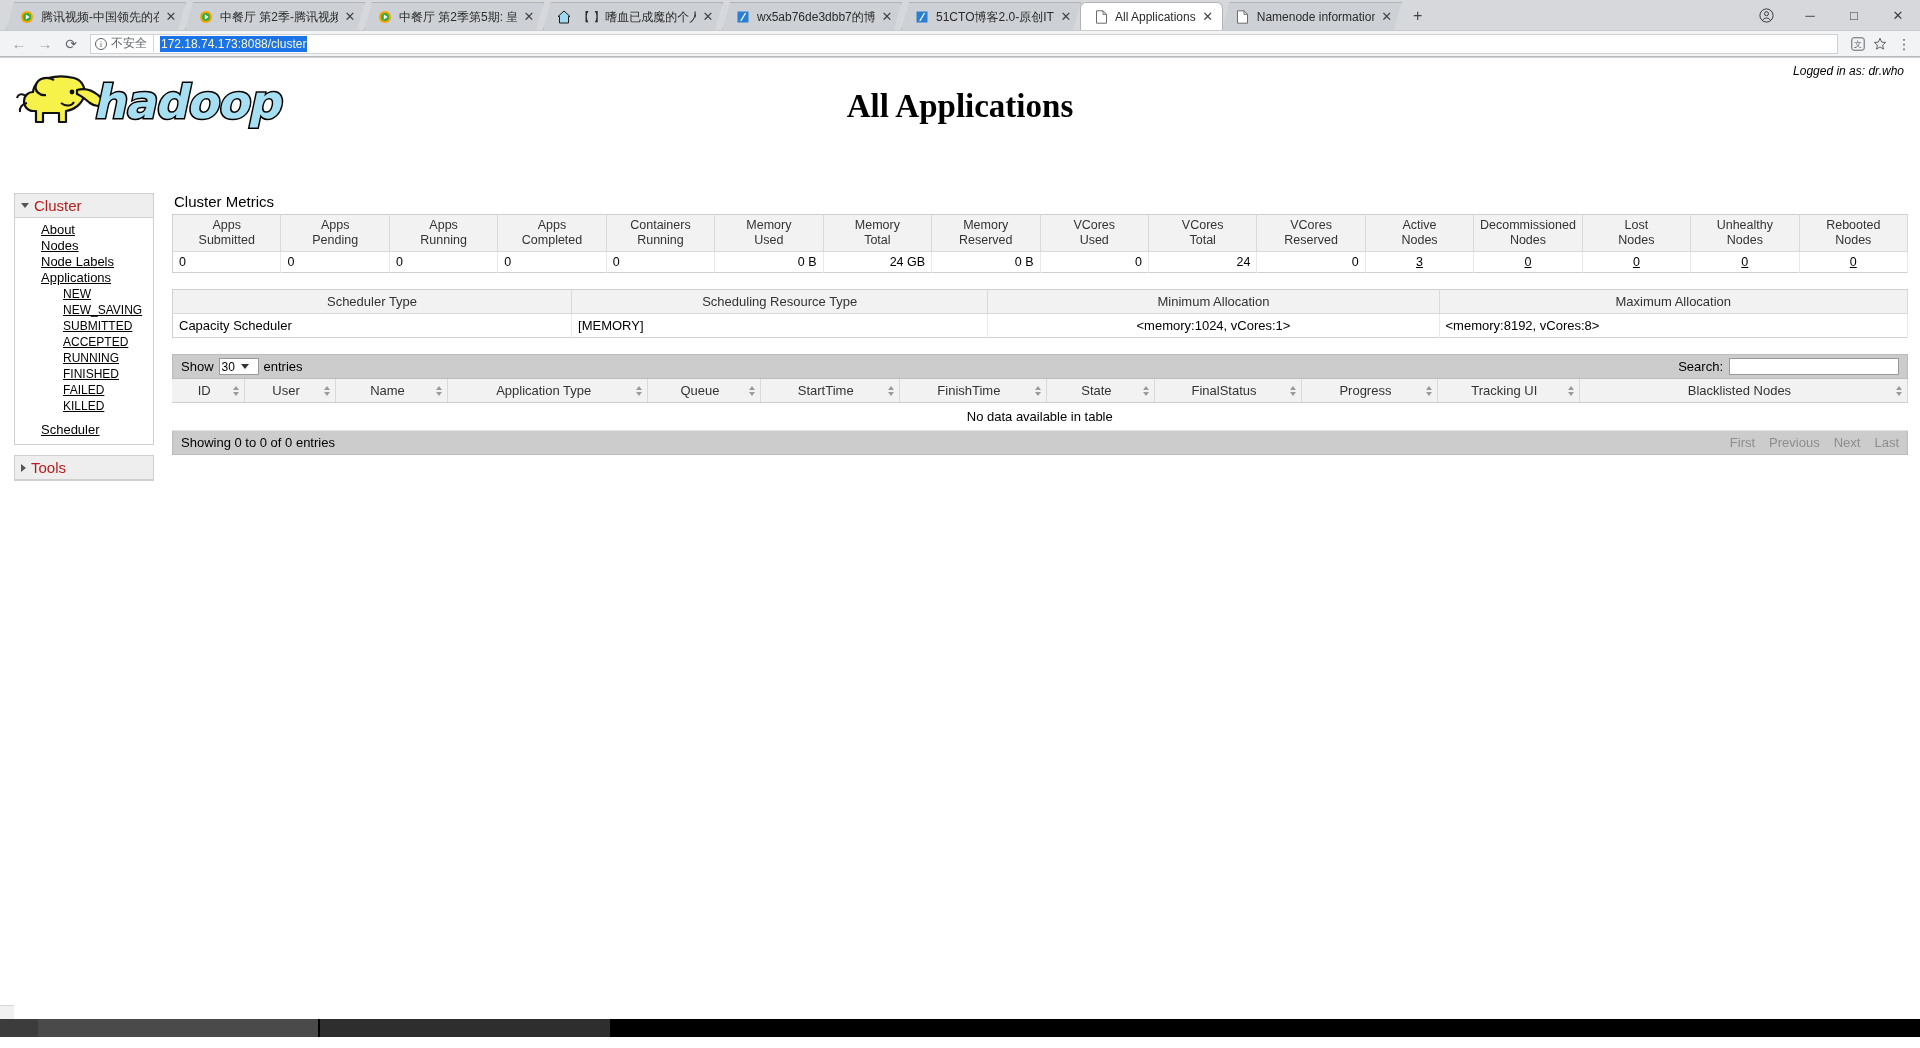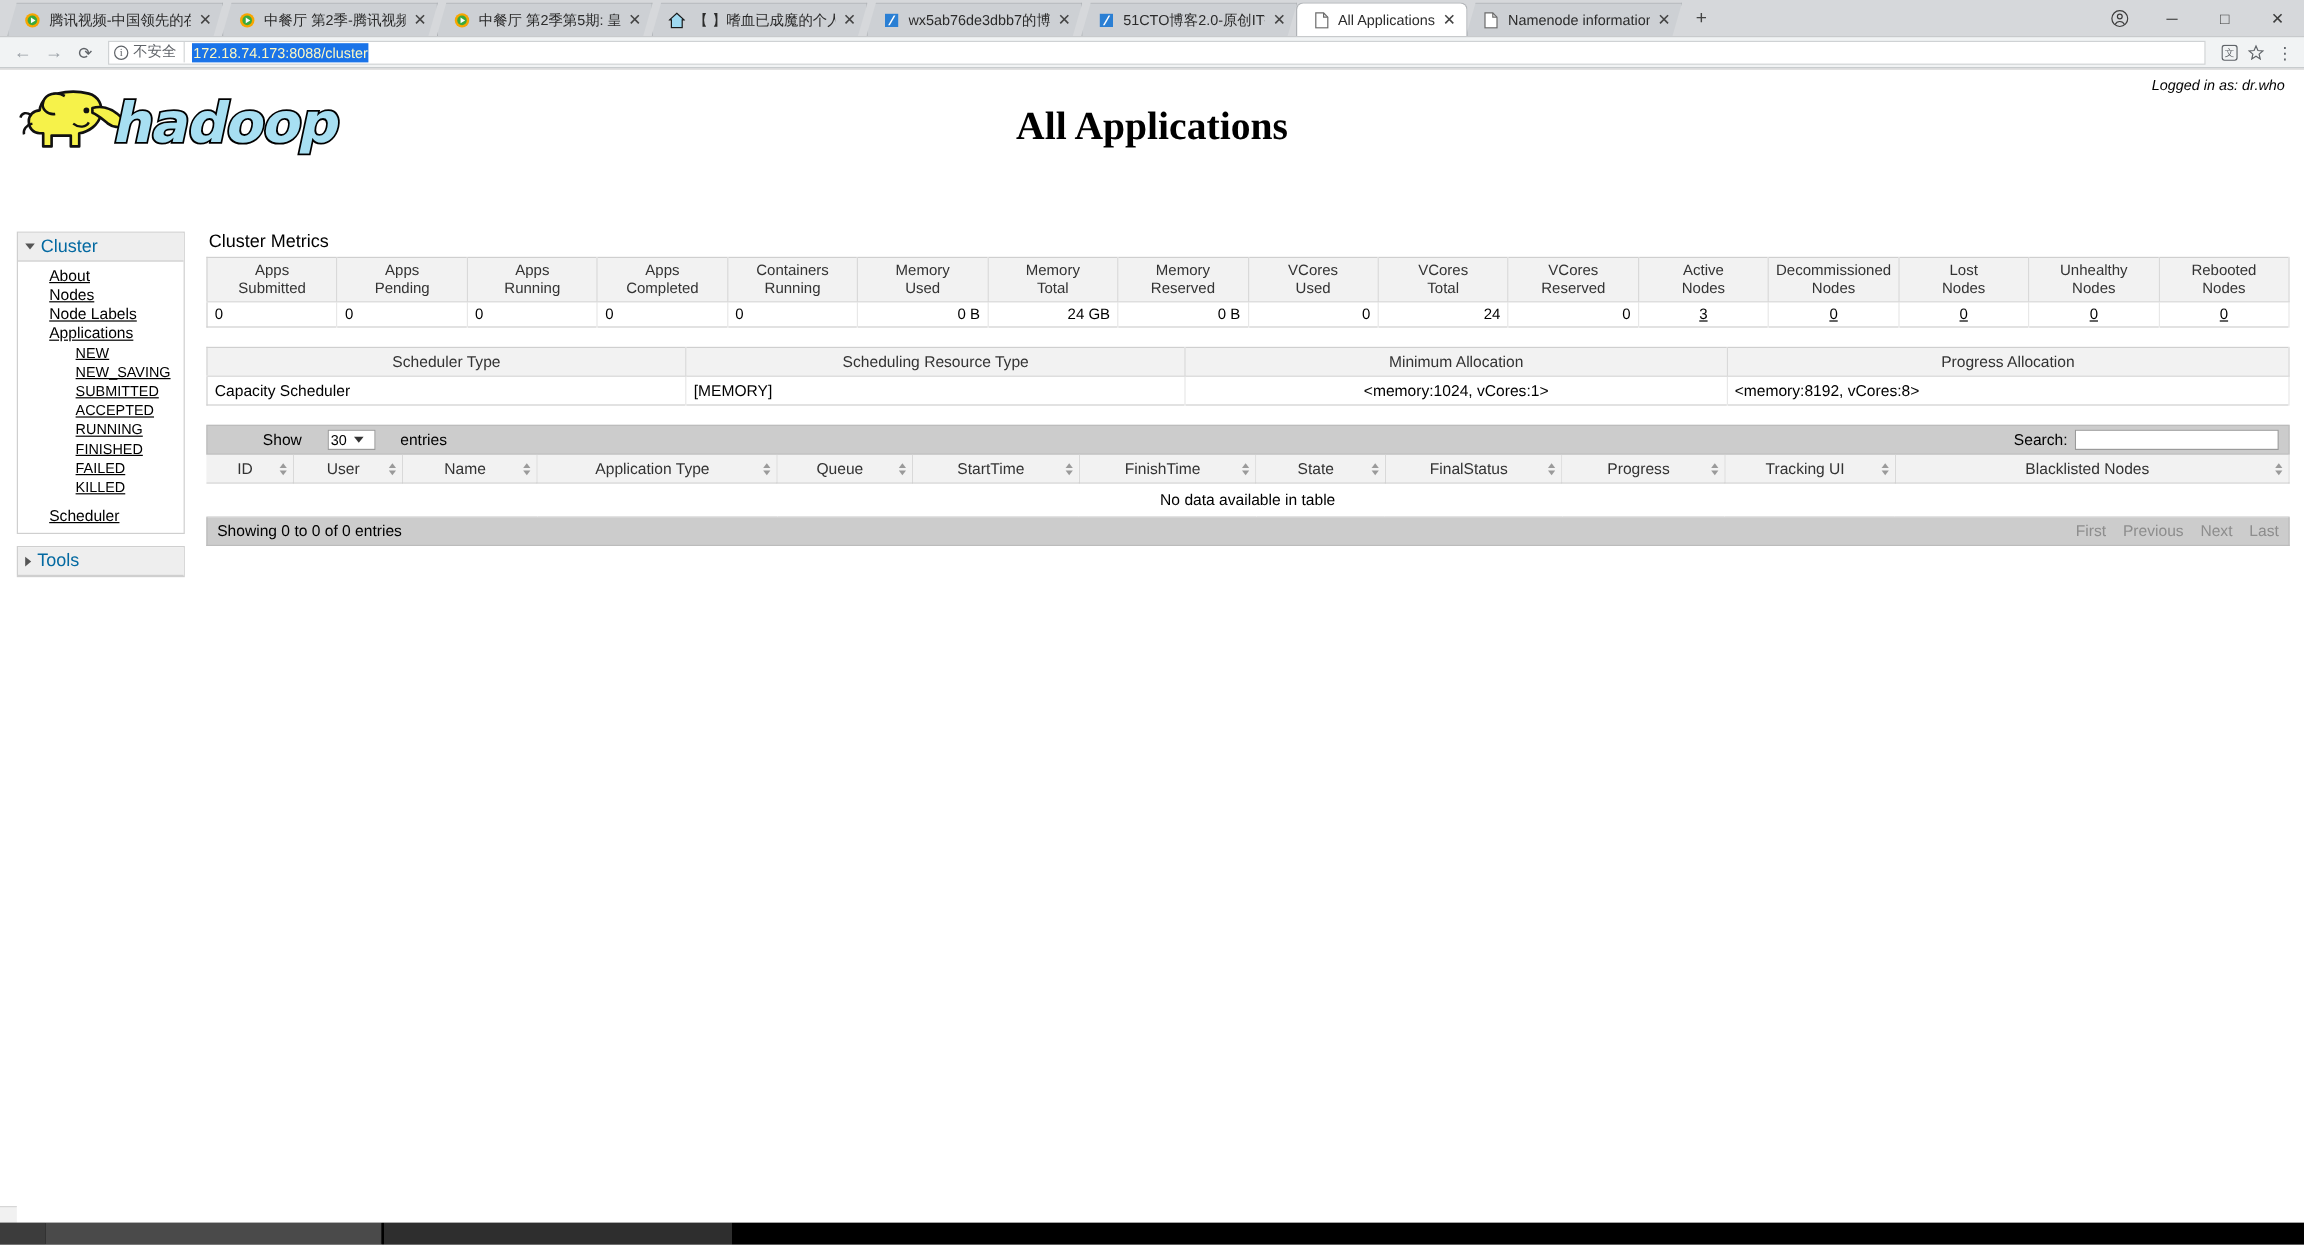--- a/index.html
+++ b/index.html
@@ -202,21 +202,21 @@
   .panel {
     border: 1px solid #cfcfcf;
     background: #fff;
     margin-bottom: 10px;
   }
   .panel-head {
     background: #eeeeee;
     border-bottom: 1px solid #cfcfcf;
     padding: 3px 6px;
     font-size: 15px;
-    color: #0369a1;
+    color: #b91c1c;
     display: flex;
     align-items: center;
   }
   .panel-head .caret-down {
     width: 0; height: 0;
     border-left: 4px solid transparent;
     border-right: 4px solid transparent;
     border-top: 5px solid #555;
     margin-right: 5px;
   }
@@ -313,21 +313,21 @@
   .dt-toolbar {
     background: #cccccc;
     border: 1px solid #bcbcbc;
     padding: 3px 8px;
     display: flex;
     align-items: center;
     justify-content: space-between;
     font-size: 13px;
     color: #000;
   }
-  .dt-length { display: flex; align-items: center; gap: 21px; margin-left: 38px; }
+  .dt-length { display: flex; align-items: center; gap: 5px; }
   .dt-select {
     border: 1px solid #9a9a9a;
     background: #fff;
     font-size: 12px;
     padding: 0 2px;
     height: 17px;
     display: inline-flex;
     align-items: center;
     gap: 6px;
     min-width: 40px;
@@ -723,21 +723,21 @@
 
     <div class="spacer-18"></div>
 
 
     <table class="sched">
       <thead>
         <tr>
           <th style="width:23%">Scheduler Type</th>
           <th style="width:24%">Scheduling Resource Type</th>
           <th style="width:26%">Minimum Allocation</th>
-          <th style="width:27%">Progress Allocation</th>
+          <th style="width:27%">Maximum Allocation</th>
         </tr>
       </thead>
       <tbody>
         <tr>
           <td>Capacity Scheduler</td>
           <td>[MEMORY]</td>
           <td style="text-align:center">&lt;memory:1024, vCores:1&gt;</td>
           <td style="text-align:left">&lt;memory:8192, vCores:8&gt;</td>
         </tr>
       </tbody>

